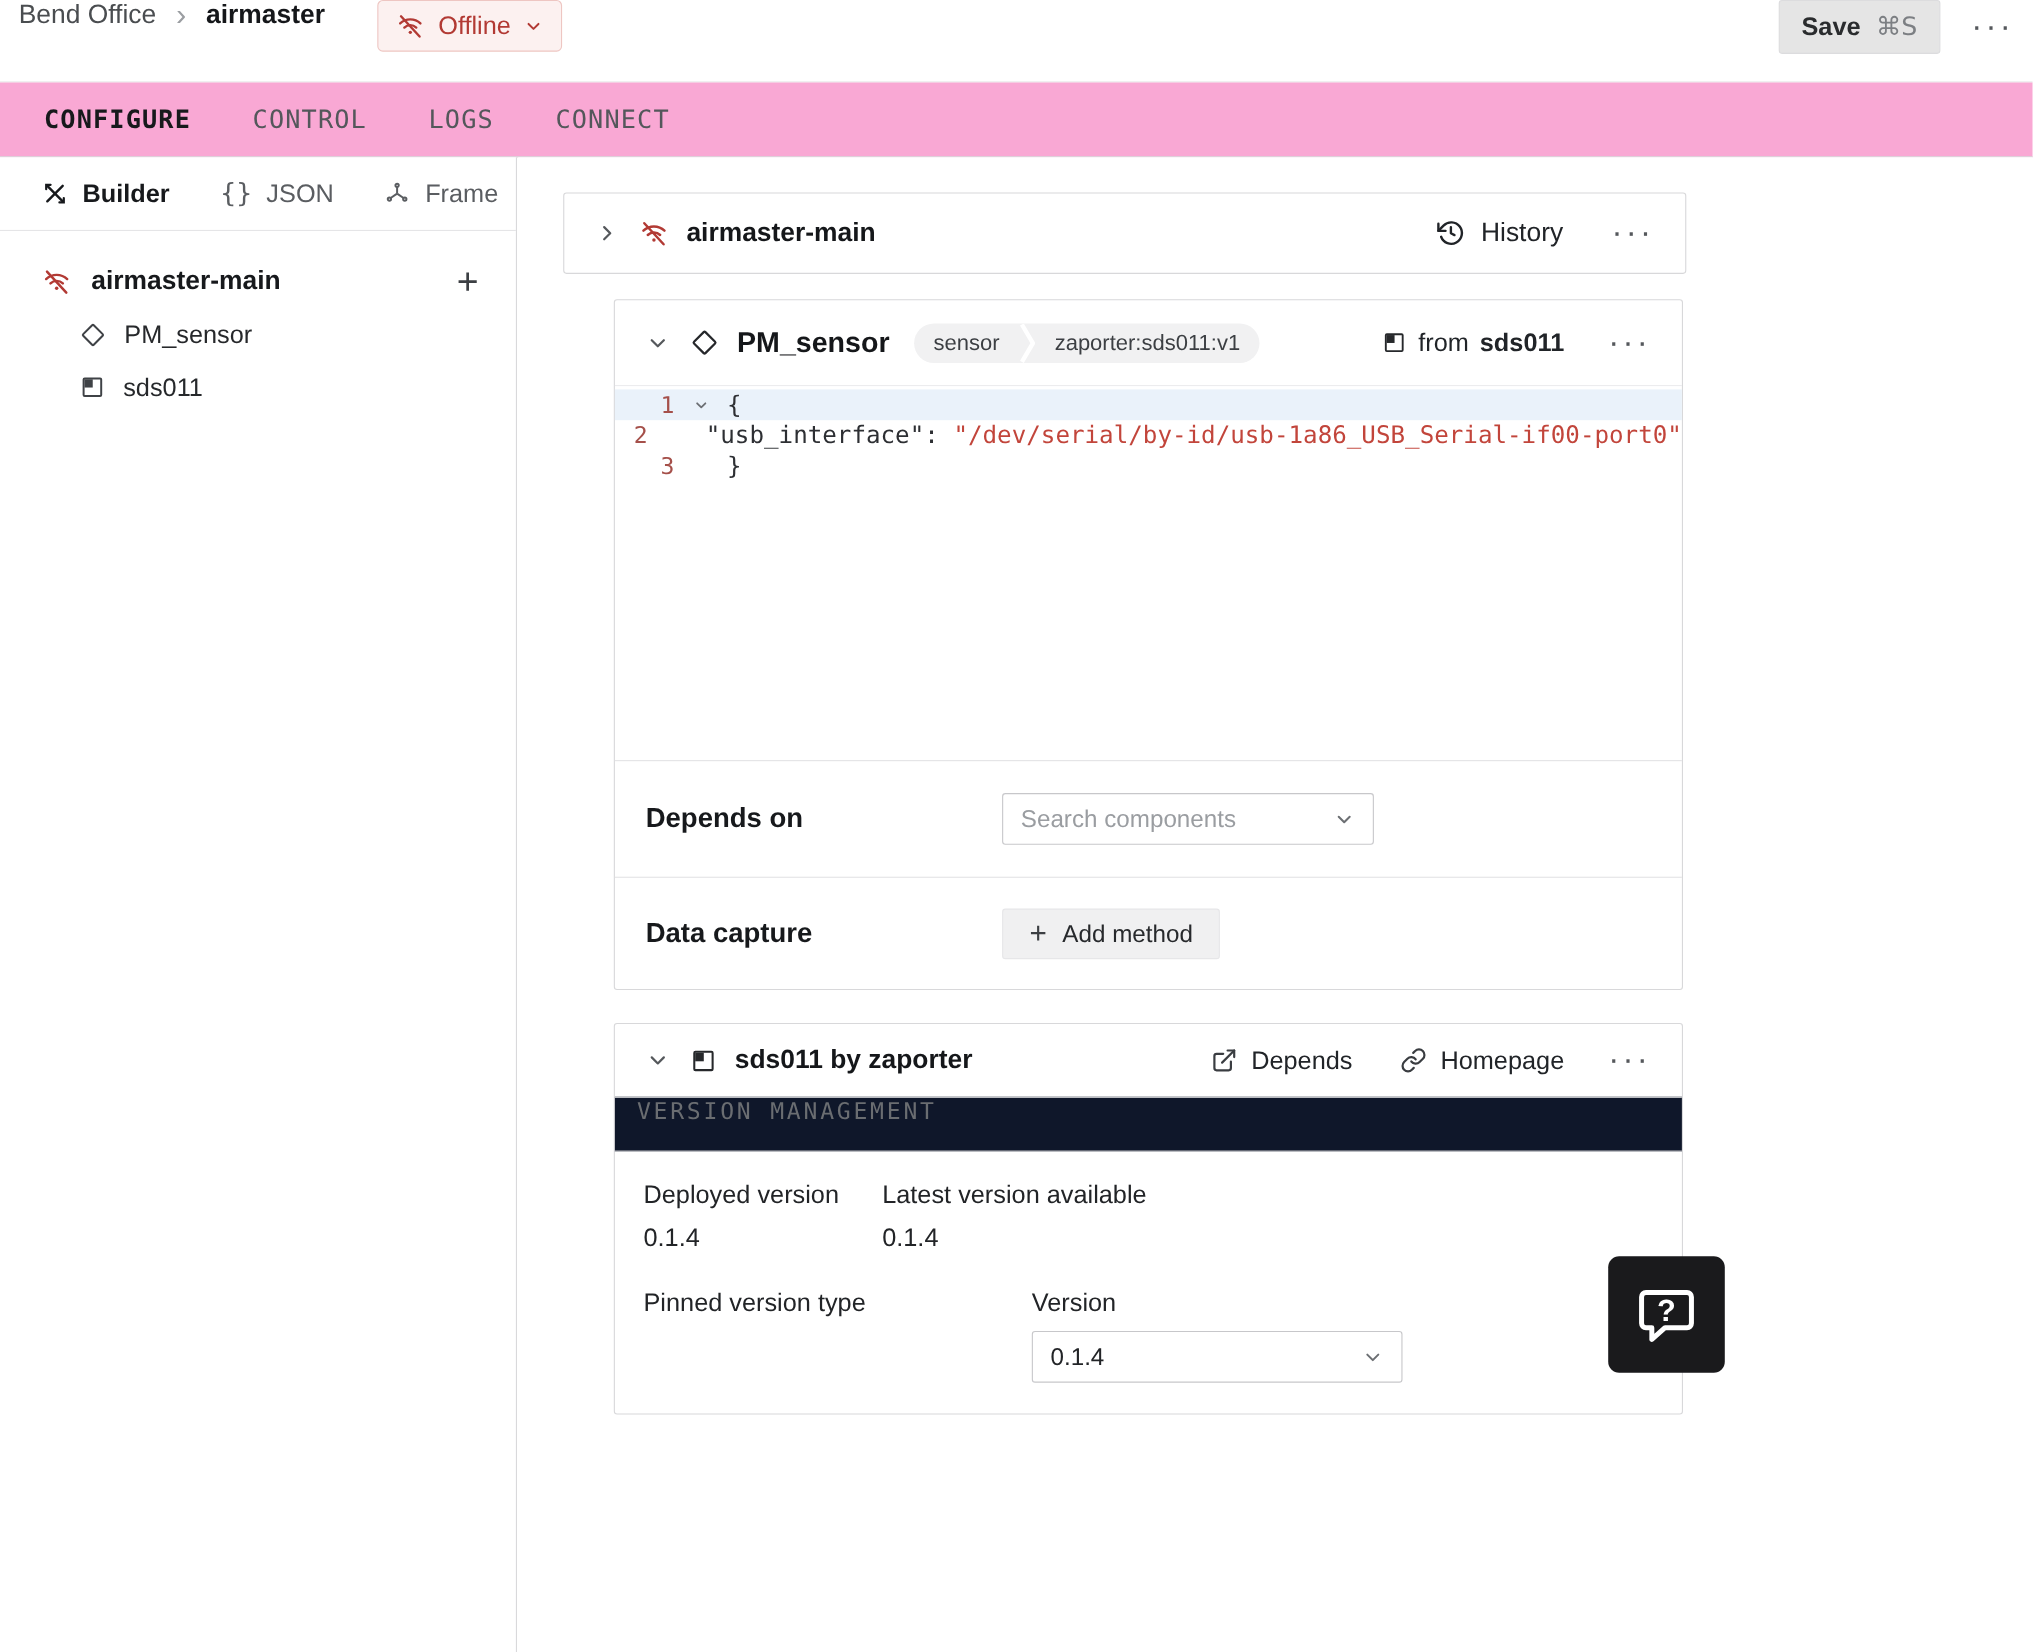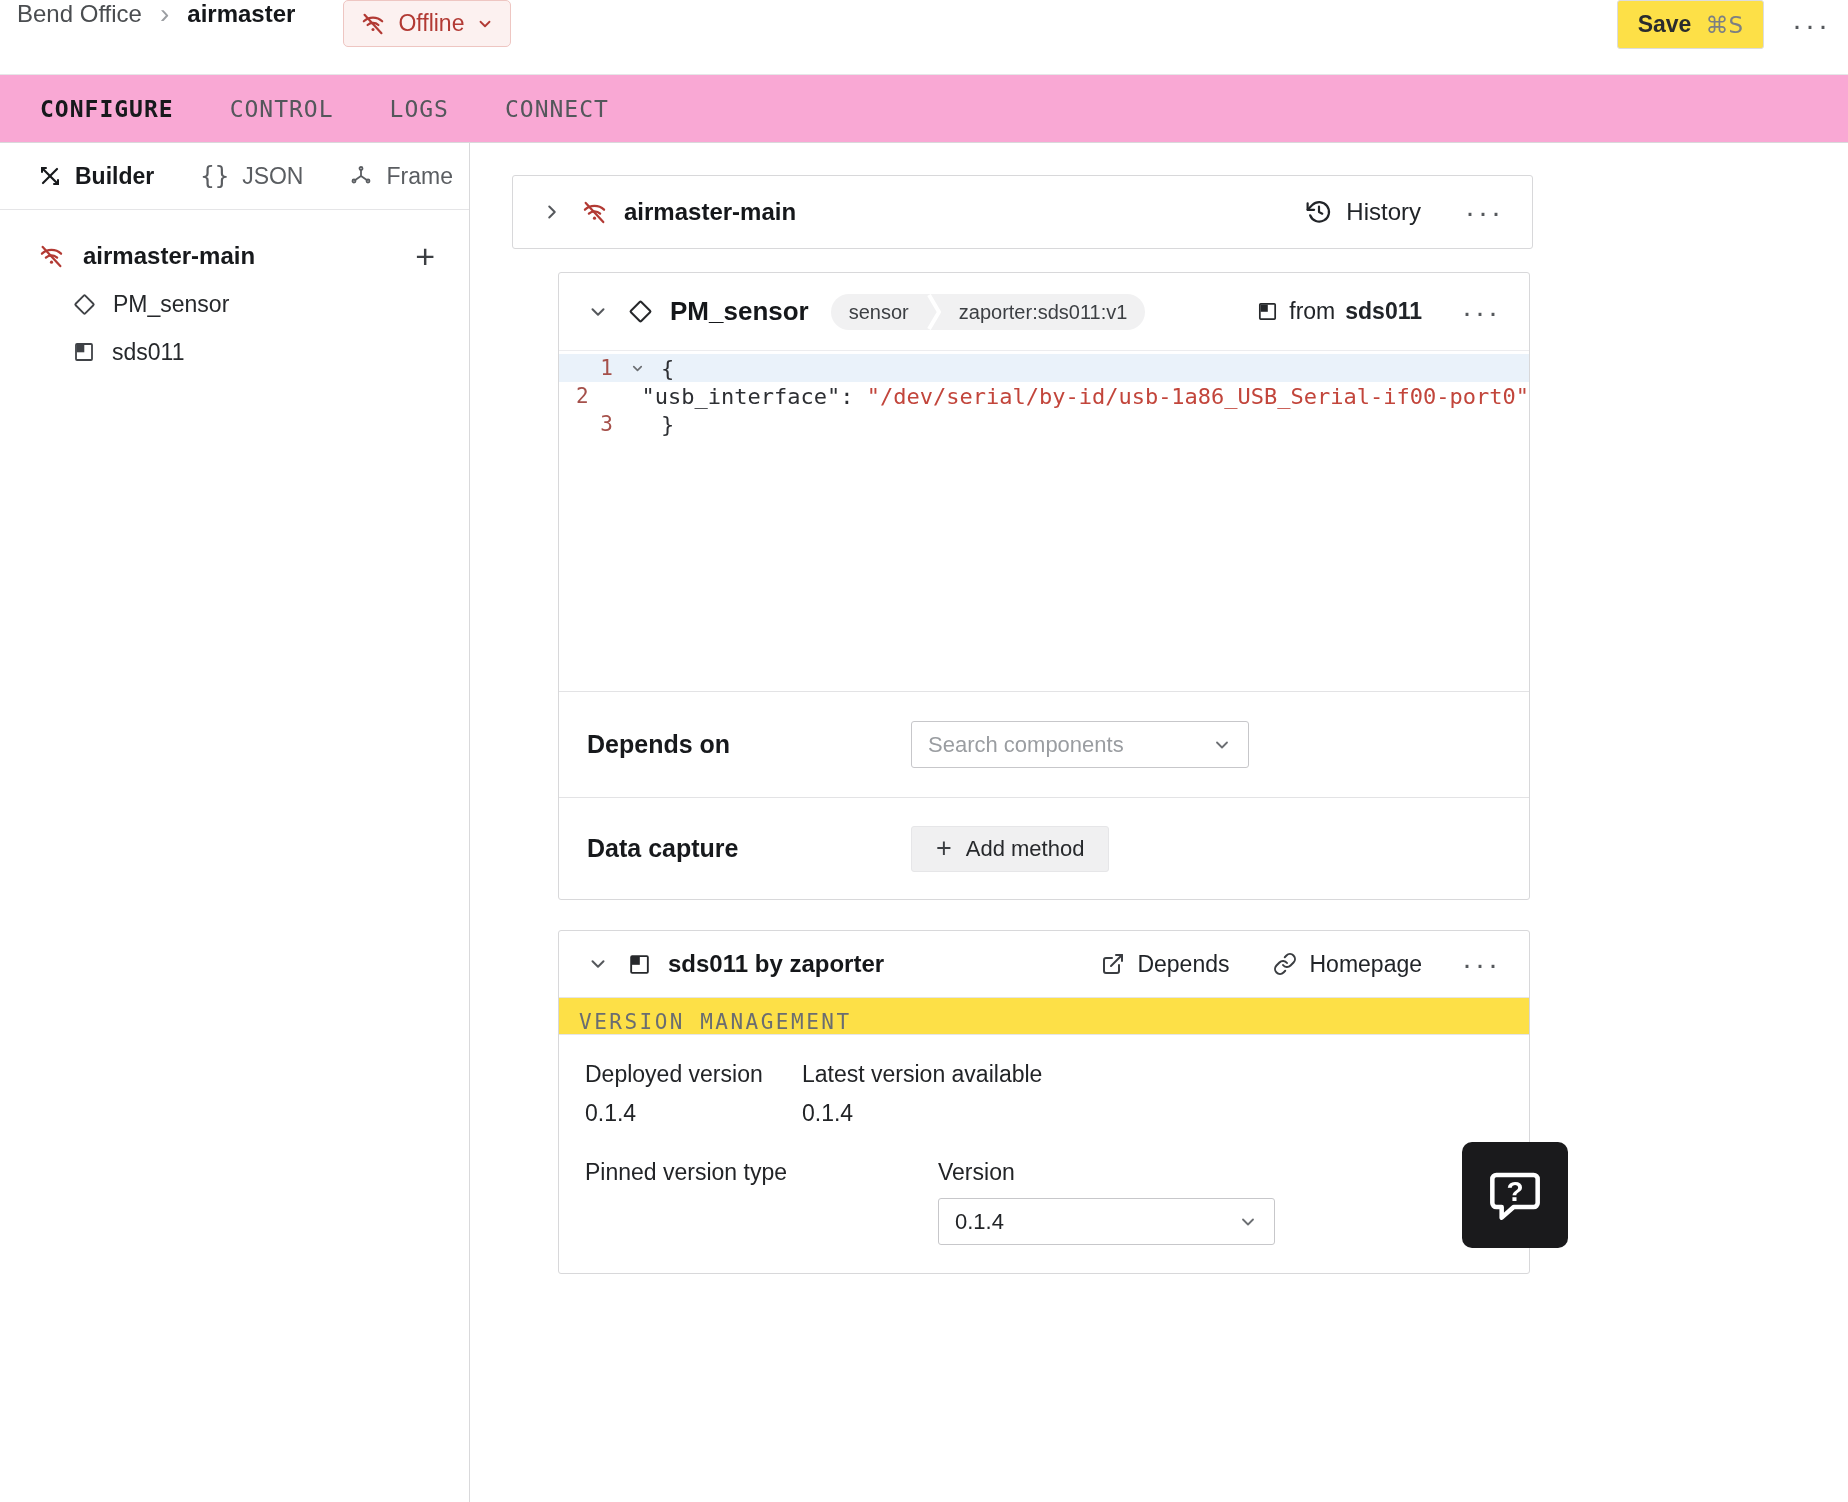--- a/index.html
+++ b/index.html
@@ -9,21 +9,21 @@
   
   .header { position:absolute; top:0; left:0; right:0; height:75px; background:#fff;
             border-bottom:1px solid #e6e6e8; display:flex; align-items:flex-start; padding:0 17px; }
   .crumb-parent { font-size:24px; color:#4a4d50; }
   .crumb-sep { font-size:28px; color:#9b9ea2; margin:0 18px; line-height:1; }
   .crumb-current { font-size:24px; font-weight:bold; color:#15171a; }
   .status-badge { margin-left:48px; display:flex; align-items:center; gap:12px;
                   background:#fcf1f0; border:1px solid #eec6c2; border-radius:5px;
                   padding:9px 16px; color:#b23a34; font-size:23px; cursor:pointer; }
   .header-right { margin-left:auto; display:flex; align-items:center; }
-  .save-btn { display:flex; align-items:center; gap:14px; background:#fde047;
+  .save-btn { display:flex; align-items:center; gap:14px; background:#e5e5e5;
               border:1px solid #dcdcde; border-radius:3px; padding:10px 20px; font-size:23px; cursor:pointer; }
   .save-label { color:#2a2c2e; font-weight:bold; }
   .save-shortcut { color:#7c7f83; font-family:"DejaVu Sans", sans-serif; }
   .ellipsis { font-size:30px; letter-spacing:3px; color:#55585c; line-height:1; cursor:pointer; }
   .header-right .ellipsis { margin-left:28px; }
 
   
   .tabs { position:absolute; top:75px; left:0; right:0; height:68px; background:#f9a8d4;
           border-bottom:1px solid #d9d9db; display:flex; align-items:center; padding:0 40px; gap:56px;
           font-family:"DejaVu Sans Mono", monospace; font-size:23px; letter-spacing:1px; }
@@ -85,22 +85,22 @@
   .depends .select { width:338px; }
   .add-method-btn { display:flex; align-items:center; gap:14px; background:#f0f0f1; border:1px solid #e6e6e8;
                     border-radius:3px; height:46px; padding:0 24px; font-size:22px; color:#27292c; cursor:pointer; }
   .plus-glyph { font-size:27px; font-weight:300; color:#3c3f43; line-height:1; }
 
   .module-card { left:87px; top:787px; width:972px; }
   .module-card .card-header { height:66px; }
   .module-title { font-size:24px; font-weight:bold; color:#15171a; margin-left:16px; }
   .module-links { margin-left:auto; display:flex; align-items:center; gap:44px; }
   .module-link { display:flex; align-items:center; gap:12px; font-size:23px; color:#212428; cursor:pointer; }
-  .vm-bar { height:38px; background:#fde047; border-top:1px solid #e5e5e7; border-bottom:1px solid #e5e5e7;
-            display:flex; align-items:flex-end; padding:0 20px; font-family:"DejaVu Sans Mono", monospace;
+  .vm-bar { height:50px; background:#0f172a; border-top:1px solid #e5e5e7; border-bottom:1px solid #e5e5e7;
+            display:flex; align-items:flex-start; padding:0 20px; font-family:"DejaVu Sans Mono", monospace;
             font-size:21px; letter-spacing:2.5px; color:#6a6d71; }
   .vm-body { padding:26px 26px 28px 26px; }
   .vm-row1 { display:flex; }
   .vm-col-a { width:217px; flex:none; }
   .vm-label { font-size:23px; color:#222427; }
   .vm-value { font-size:23px; color:#222427; margin-top:12px; }
   .vm-row2 { display:flex; margin-top:32px; }
   .vm-col-c { width:353px; flex:none; }
   .vm-row2 .select { width:337px; margin-top:12px; }
 

